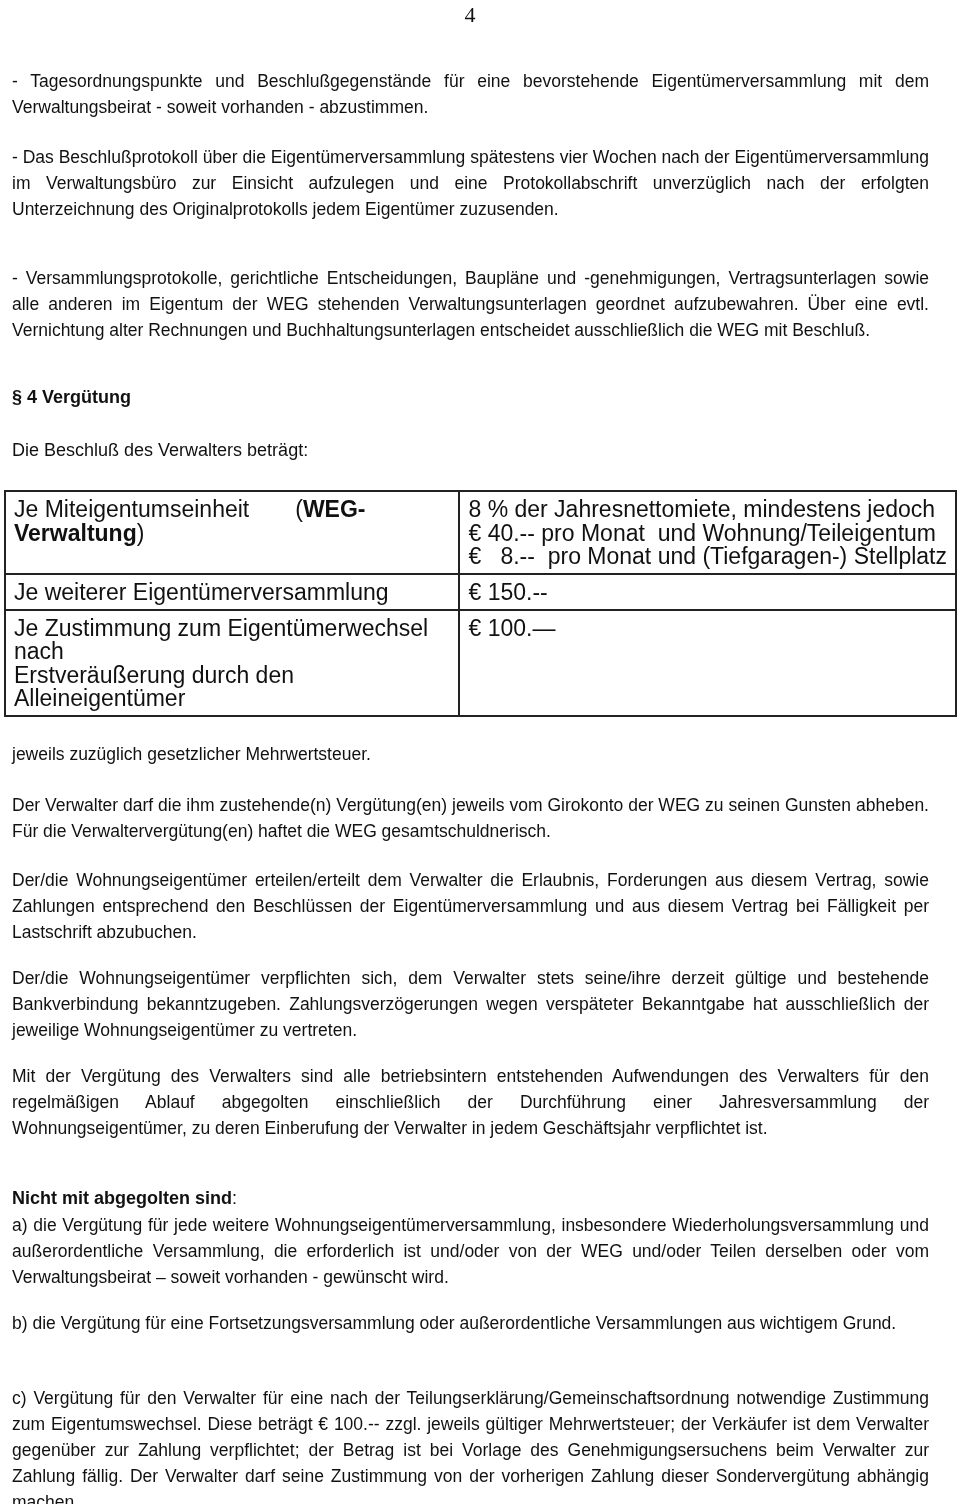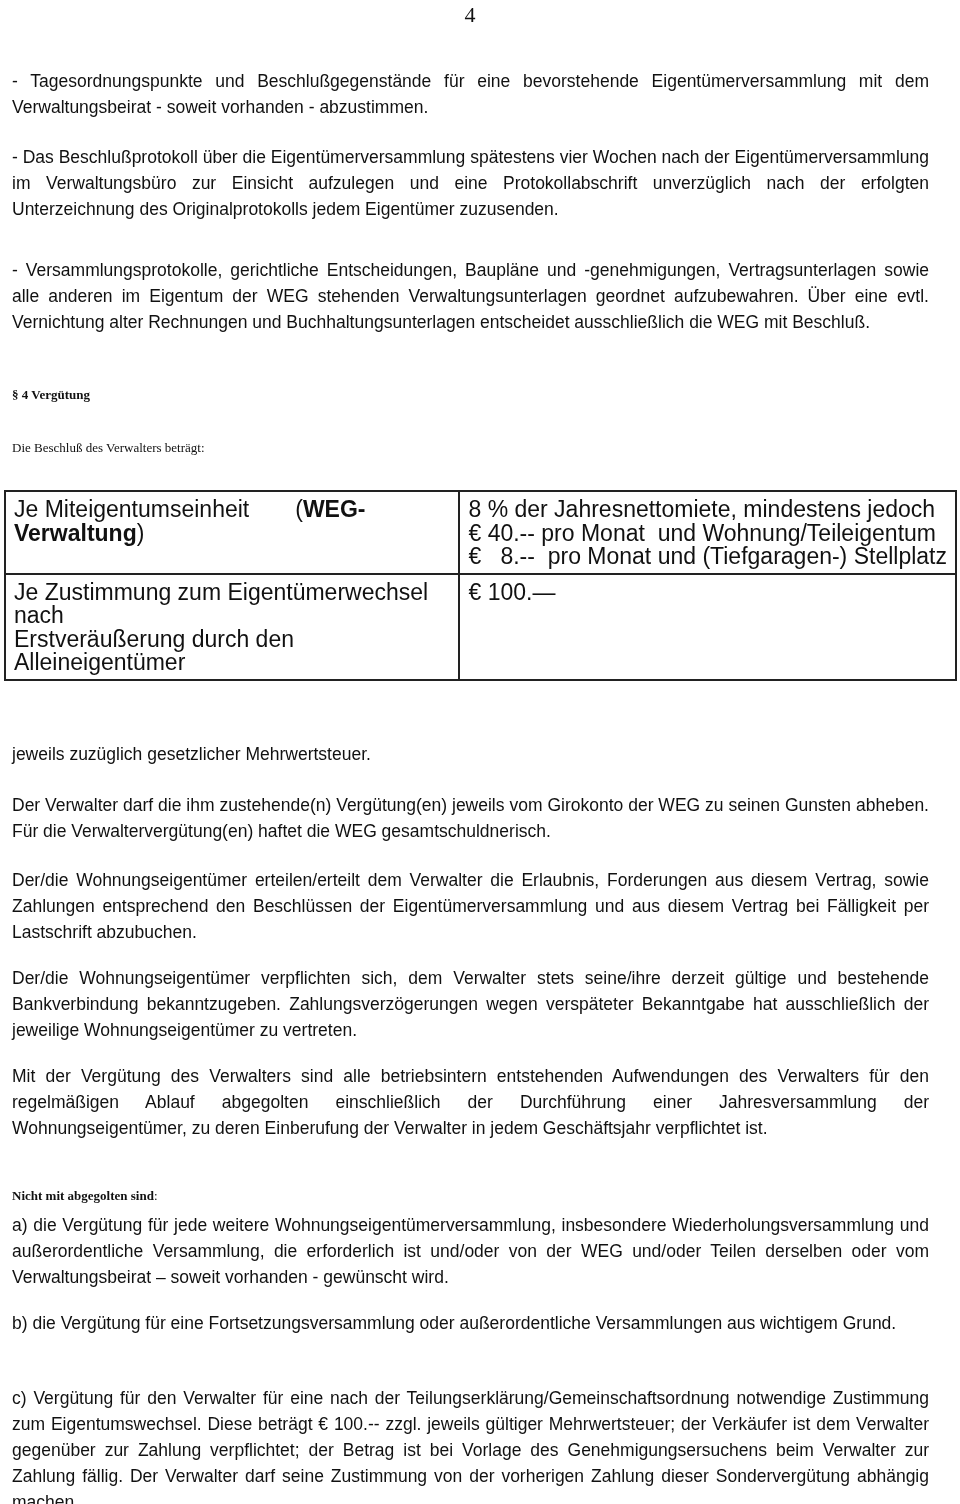--- a/index.html
+++ b/index.html
@@ -9,21 +9,21 @@
   }
   .page-number {
     position: absolute; top: 2px; left: 0; width: 940px; text-align: center;
     font-family: "Liberation Serif", serif; font-size: 22px; color: #111;
   }
   .p {
     position: absolute; left: 12px; width: 917px; line-height: 26px;
     text-align: justify; margin: 0;
   }
   .bold { font-weight: bold; }
-  .heading { position: absolute; left: 12px; font-weight: bold; font-size: 13px; font-family: Liberation Serif, serif; }
+  .heading { position: absolute; left: 12px; font-weight: bold; font-size: 18px; }
   table.fees {
     position: absolute; left: 4px; top: 490px; width: 953px;
     border-collapse: collapse; font-size: 23px;
   }
   table.fees td {
     border: 2px solid #222; vertical-align: top; padding: 6px 8px 4px 8px;
     line-height: 23.5px;
   }
   table.fees td.c1 { width: 465px; }
   .row1 td { height: 64px; }
@@ -34,36 +34,44 @@
 </style>
 </head>
 <body>
 
 <div class="page-number">4</div>
 
 <p class="p" style="top:68px;">- Tagesordnungspunkte und Beschlußgegenstände für eine bevorstehende Eigentümerversammlung mit dem Verwaltungsbeirat - soweit vorhanden - abzustimmen.</p>
 
 <p class="p" style="top:144px;">- Das Beschlußprotokoll über die Eigentümerversammlung spätestens vier Wochen nach der Eigentümerversammlung im Verwaltungsbüro zur Einsicht aufzulegen und eine Protokollabschrift unverzüglich nach der erfolgten Unterzeichnung des Originalprotokolls jedem Eigentümer zuzusenden.</p>
 
-<p class="p" style="top:257px;">- Versammlungsprotokolle, gerichtliche Entscheidungen, Baupläne und -genehmigungen, Vertragsunterlagen sowie alle anderen im Eigentum der WEG stehenden Verwaltungsunterlagen geordnet aufzubewahren. Über eine evtl. Vernichtung alter Rechnungen und Buchhaltungsunterlagen entscheidet ausschließlich die WEG mit Beschluß.</p>
+<p class="p" style="top:265px;">- Versammlungsprotokolle, gerichtliche Entscheidungen, Baupläne und -genehmigungen, Vertragsunterlagen sowie alle anderen im Eigentum der WEG stehenden Verwaltungsunterlagen geordnet aufzubewahren. Über eine evtl. Vernichtung alter Rechnungen und Buchhaltungsunterlagen entscheidet ausschließlich die WEG mit Beschluß.</p>
 
 <div class="heading" style="top:387px;">§ 4 Vergütung</div>
 
 <div class="heading" style="top:440px; font-weight:normal;">Die Beschluß des Verwalters beträgt:</div>
 
 <table class="fees">
   <tbody>
       <tr class="row1">
     <td class="c1">
       <span>Je Miteigentumseinheit</span><span class="tab-gap"></span><span>(</span><span class="bold">WEG-Verwaltung</span><span>)</span>
     </td>
     <td>
       <div>8 % der Jahresnettomiete, mindestens jedoch</div>
       <div style="white-space:pre;">€ 40.-- pro Monat  und Wohnung/Teileigentum</div>
       <div style="white-space:pre;">€   8.--  pro Monat und (Tiefgaragen-) Stellplatz</div>
+    </td>
+  </tr>
+  <tr class="row2">
+    <td class="c1">
+      <span>Je weiterer Eigentümerversammlung</span>
+    </td>
+    <td>
+      <div>€ 150.--</div>
     </td>
   </tr>
   <tr class="row3">
     <td class="c1">
       <div>Je Zustimmung zum Eigentümerwechsel nach</div>
       <div>Erstveräußerung durch den Alleineigentümer</div>
     </td>
     <td>
       <div>€ 100.—</div>
     </td>

